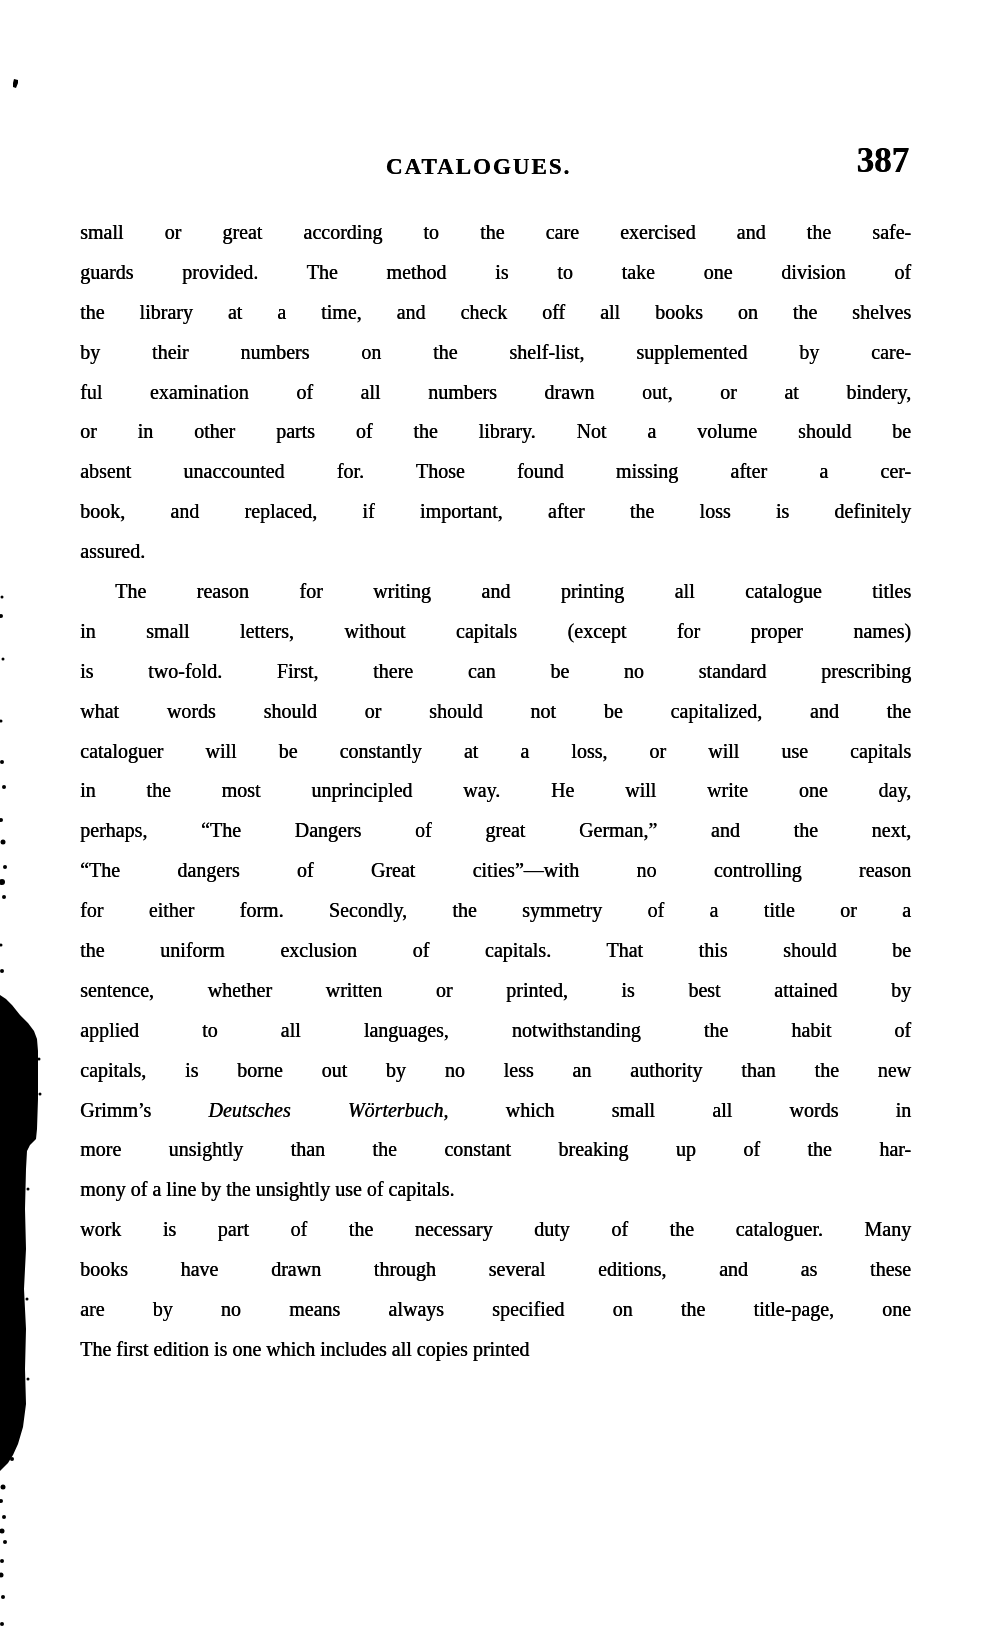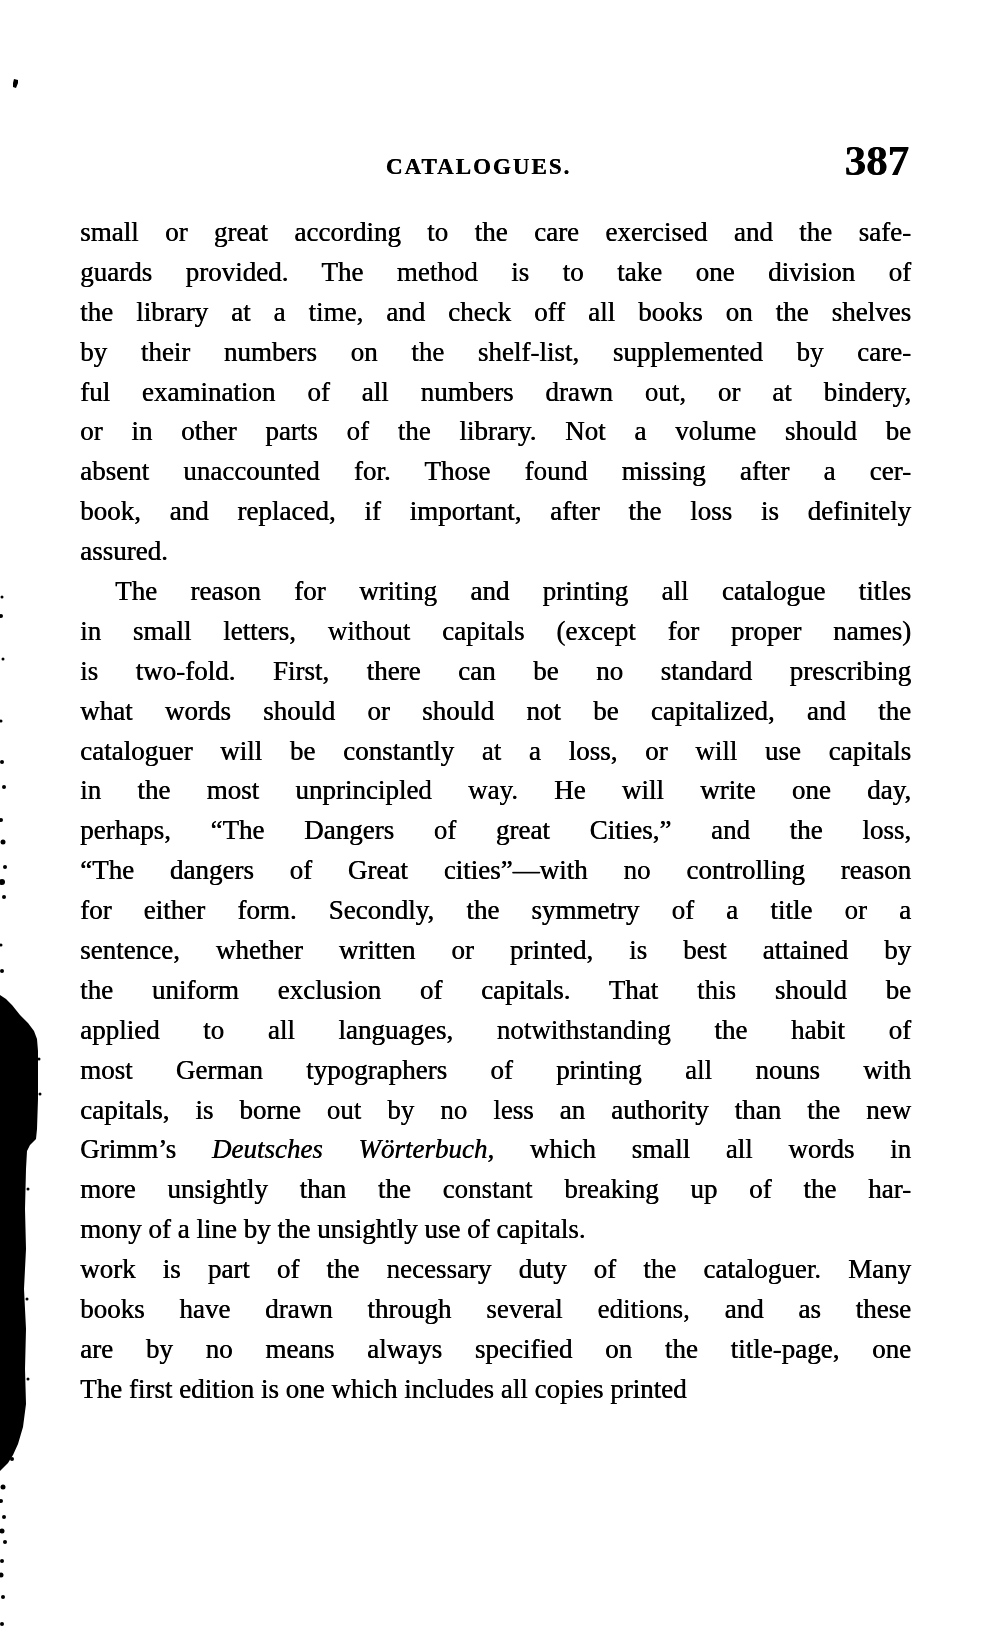--- a/index.html
+++ b/index.html
@@ -33,32 +33,32 @@
     text-align: center;
     font-size: 23px;
     font-weight: bold;
     letter-spacing: 2px;
     text-shadow: 0.4px 0 0 currentColor;
   }
   #page-number {
     position: absolute;
     right: 2px;
     top: 0px;
-    font-size: 43px;
+    font-size: 35px;
     font-weight: bold;
     line-height: 38px;
     text-shadow: 0.4px 0 0 currentColor;
   }
   
   #text-block {
     position: absolute;
     left: 80px;
     top: 174px;
     width: 831px;
-    font-size: 27px;
+    font-size: 20px;
     line-height: 39.9px;
     text-shadow: 0.45px 0 0 currentColor;
   }
   .line {
     text-align: justify;
     text-align-last: justify;
     height: 39.9px;
     overflow: visible;
   }
   .line.indent { padding-left: 35px; }
@@ -98,27 +98,26 @@
       <div class="line">or in other parts of the library. Not a volume should be</div>
       <div class="line">absent unaccounted for. Those found missing after a cer-</div>
       <div class="line">book, and replaced, if important, after the loss is definitely</div>
       <div class="line para-end">assured.</div>
       <div class="line indent">The reason for writing and printing all catalogue titles</div>
       <div class="line">in small letters, without capitals (except for proper names)</div>
       <div class="line">is two-fold. First, there can be no standard prescribing</div>
       <div class="line">what words should or should not be capitalized, and the</div>
       <div class="line">cataloguer will be constantly at a loss, or will use capitals</div>
       <div class="line">in the most unprincipled way. He will write one day,</div>
-      <div class="line">perhaps, “The Dangers of great Cities,” and the loss,</div>
+      <div class="line">perhaps, “The Dangers of great German,” and the next,</div>
       <div class="line">“The dangers of Great cities”—with no controlling reason</div>
       <div class="line">for either form. Secondly, the symmetry of a title or a</div>
+      <div class="line">the uniform exclusion of capitals. That this should be</div>
       <div class="line">sentence, whether written or printed, is best attained by</div>
-      <div class="line">the uniform exclusion of capitals. That this should be</div>
       <div class="line">applied to all languages, notwithstanding the habit of</div>
-      <div class="line">most German typographers of printing all nouns with</div>
       <div class="line">capitals, is borne out by no less an authority than the new</div>
       <div class="line"><span>Grimm’s </span><span class="italic">Deutsches Wörterbuch,</span><span> which small all words in</span></div>
       <div class="line">more unsightly than the constant breaking up of the har-</div>
       <div class="line para-end">mony of a line by the unsightly use of capitals.</div>
       <div class="line">work is part of the necessary duty of the cataloguer. Many</div>
       <div class="line">books have drawn through several editions, and as these</div>
       <div class="line">are by no means always specified on the title-page, one</div>
       <div class="line para-end">The first edition is one which includes all copies printed</div>
     </div>
 

